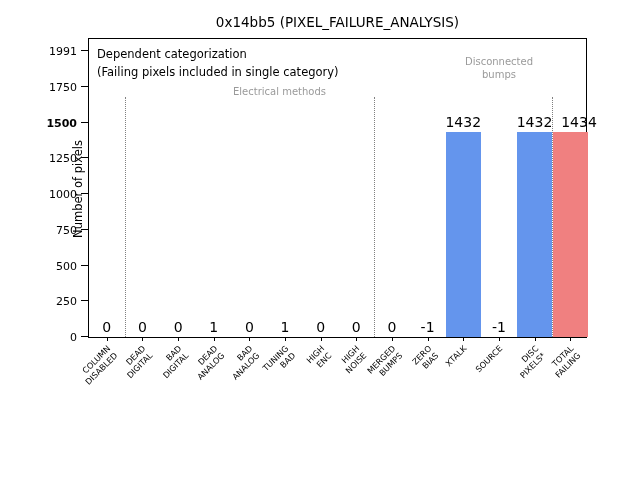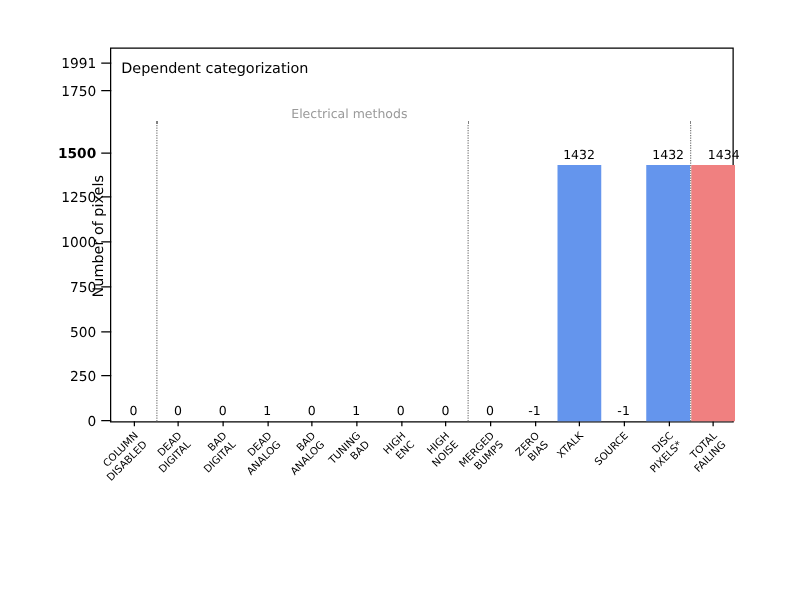--- a/index.html
+++ b/index.html
@@ -90,21 +90,21 @@
     transform: rotate(-45deg) translate(0, 0);
     white-space: nowrap;
   }
   
   .bar {
     position: absolute;
     bottom: 0;
   }
   .bar-value {
     position: absolute;
-    font-size: 10px;
+    font-size: 14px;
     color: #000000;
     text-align: center;
     white-space: nowrap;
     transform: translateX(-50%);
   }
   
   .divider {
     position: absolute;
     width: 0;
     border-left: 1.3px dotted #808080;
@@ -157,20 +157,21 @@
     font-size: 9.6px;
     color: #000000;
     line-height: 1.33;
   }
 </style>
 </head>
 <body>
 
 <div id="figure">
 
+  <div id="chart-title">0x14bb5 (PIXEL_FAILURE_ANALYSIS)</div>
 
   <div id="plot-area">
     <div id="y-axis-label">Number of pixels</div>
     <div id="yticks">
         <div class="ytick" style="bottom: 0px;">
           <span class="ytick-label">0</span>
         </div>
         <div class="ytick" style="bottom: 35.7143px;">
           <span class="ytick-label">250</span>
         </div>
@@ -182,21 +183,21 @@
         </div>
         <div class="ytick" style="bottom: 142.857px;">
           <span class="ytick-label">1000</span>
         </div>
         <div class="ytick" style="bottom: 178.571px;">
           <span class="ytick-label">1250</span>
         </div>
         <div class="ytick" style="bottom: 214.286px; font-weight: bold;">
           <span class="ytick-label">1500</span>
         </div>
-        <div class="ytick" style="bottom: 264px;">
+        <div class="ytick" style="bottom: 250px;">
           <span class="ytick-label">1750</span>
         </div>
         <div class="ytick" style="bottom: 285.714px;">
           <span class="ytick-label">1991</span>
         </div>
       </div>
     <div id="xticks">
         <div class="xtick" style="left: 17.8214px;"></div>
         <div class="xtick" style="left: 53.4643px;"></div>
         <div class="xtick" style="left: 89.1071px;"></div>
@@ -233,21 +234,24 @@
         <div class="bar-value" style="left: 267.321px; bottom: 2px;">0</div>
         <div class="bar-value" style="left: 302.964px; bottom: 2px;">0</div>
         <div class="bar-value" style="left: 338.607px; bottom: 2px;">-1</div>
         <div class="bar-value" style="left: 374.25px; bottom: 206.571px;">1432</div>
         <div class="bar-value" style="left: 409.893px; bottom: 2px;">-1</div>
         <div class="bar-value" style="left: 445.536px; bottom: 206.571px;">1432</div>
         <div class="bar-value" style="left: 490px; bottom: 206.857px;">1434</div>
       </div>
 
     <div class="annot" id="annot-dependent">Dependent categorization</div>
+    <div class="annot" id="annot-dependent-sub">(Failing pixels included in single category)</div>
     <div class="annot" id="annot-electrical">Electrical methods</div>
+    <div class="annot" id="annot-disconnected">Disconnected
+bumps</div>
   </div>
 
   <div id="xtick-labels">
       <div class="xtick-label" style="left: 23.8214px; width: 82px;">
         <div>COLUMN</div>
         <div>DISABLED</div>
       </div>
       <div class="xtick-label" style="left: 59.4643px; width: 82px;">
         <div>DEAD</div>
         <div>DIGITAL</div>

